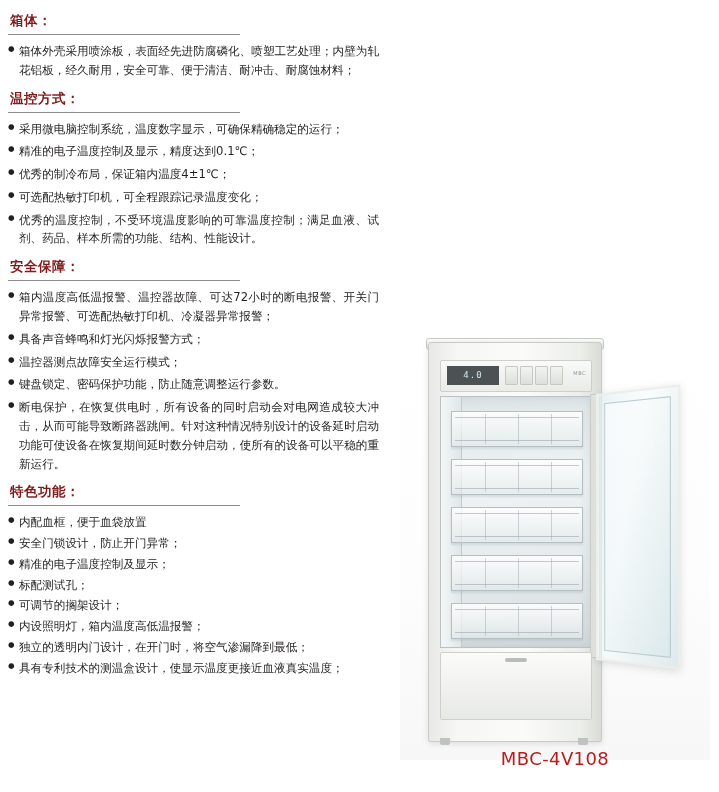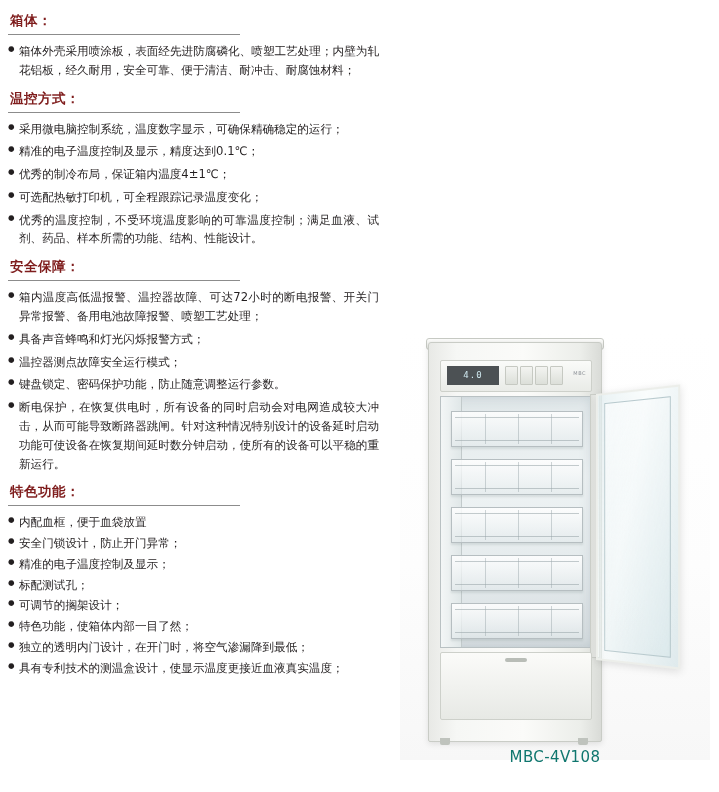--- a/index.html
+++ b/index.html
@@ -260,22 +260,22 @@
     border-radius: 0 0 2px 2px;
   }
   .feet.l { left: 40px; }
   .feet.r { left: 178px; }
   .caption {
     position: absolute;
     left: 0;
     top: 418px;
     width: 310px;
     text-align: center;
-    font-size: 15px;
-    color: #0f766e;
+    font-size: 18px;
+    color: #b91c1c;
     letter-spacing: 0.4px;
   }
 </style>
 </head>
 <body>
 
 <div class="page">
 
   <div class="text-col">
 
@@ -293,37 +293,37 @@
         <li>精准的电子温度控制及显示，精度达到0.1℃；</li>
         <li>优秀的制冷布局，保证箱内温度4±1℃；</li>
         <li>可选配热敏打印机，可全程跟踪记录温度变化；</li>
         <li>优秀的温度控制，不受环境温度影响的可靠温度控制；满足血液、试剂、药品、样本所需的功能、结构、性能设计。</li>
       </ul>
     </div>
 
     <div class="section">
       <div class="sec-head">安全保障：</div>
       <ul class="bullet-list">
-        <li>箱内温度高低温报警、温控器故障、可达72小时的断电报警、开关门异常报警、备用电池故障报警、喷塑工艺处理；</li>
+        <li>箱内温度高低温报警、温控器故障、可达72小时的断电报警、开关门异常报警、可选配热敏打印机、冷凝器异常报警；</li>
         <li>具备声音蜂鸣和灯光闪烁报警方式；</li>
         <li>温控器测点故障安全运行模式；</li>
         <li>键盘锁定、密码保护功能，防止随意调整运行参数。</li>
         <li>断电保护，在恢复供电时，所有设备的同时启动会对电网造成较大冲击，从而可能导致断路器跳闸。针对这种情况特别设计的设备延时启动功能可使设备在恢复期间延时数分钟启动，使所有的设备可以平稳的重新运行。</li>
       </ul>
     </div>
 
     <div class="section">
       <div class="sec-head">特色功能：</div>
       <ul class="bullet-list">
         <li class="tight">内配血框，便于血袋放置</li>
         <li class="tight">安全门锁设计，防止开门异常；</li>
         <li class="tight">精准的电子温度控制及显示；</li>
         <li class="tight">标配测试孔；</li>
         <li class="tight">可调节的搁架设计；</li>
-        <li class="tight">特色功能，使箱体内部一目了然；</li>
+        <li class="tight">内设照明灯，箱内温度高低温报警；</li>
         <li class="tight">独立的透明内门设计，在开门时，将空气渗漏降到最低；</li>
         <li class="tight">具有专利技术的测温盒设计，使显示温度更接近血液真实温度；</li>
       </ul>
     </div>
 
 
   </div>
 
   <div class="photo">
     <div class="bg-grad"></div>

